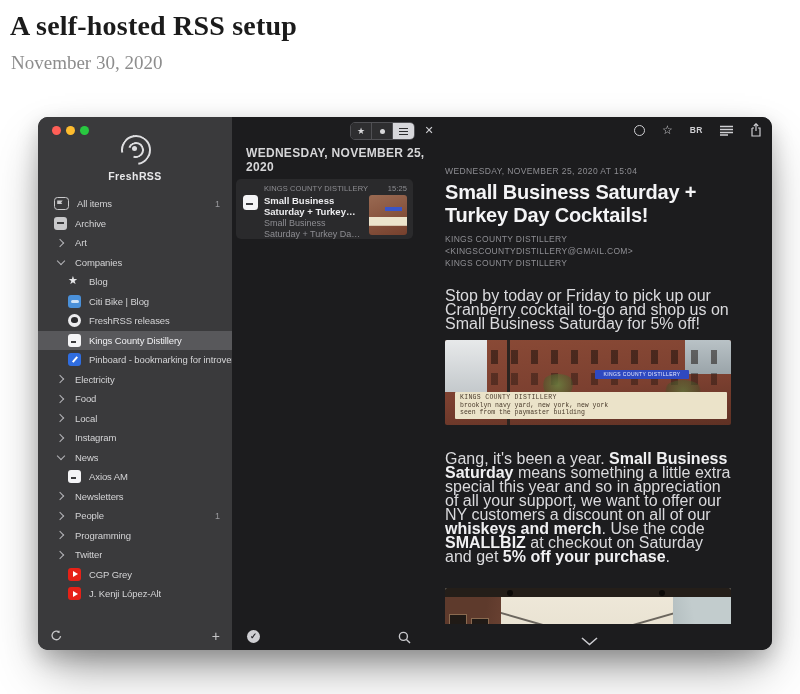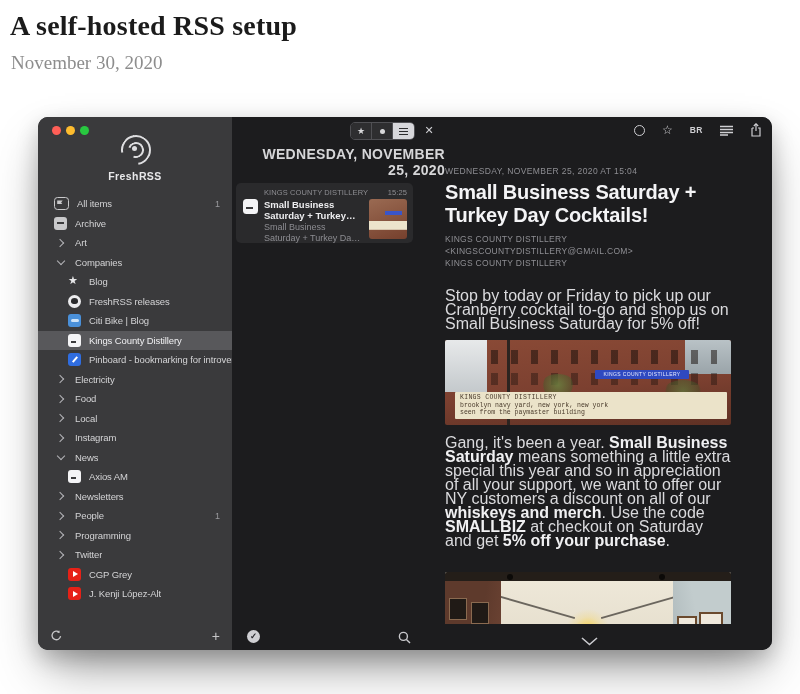--- a/index.html
+++ b/index.html
@@ -88,21 +88,21 @@
   .tb-right{position:absolute;right:10px;top:0;height:26px;display:flex;align-items:center;gap:17px;}
   .tb-ic{color:#cfcfd3;display:flex;align-items:center;cursor:default;}
   .ic-circle{width:9px;height:9px;border:1.4px solid #cfcfd3;border-radius:50%;}
   .ic-star{font-size:12px;line-height:12px;}
   .ic-br{font-size:8.5px;font-weight:700;letter-spacing:.5px;}
 
   .content{position:absolute;left:0;right:0;top:26px;bottom:26px;display:flex;overflow:hidden;}
 
   
   .list-col{width:213px;flex:0 0 213px;}
-  .list-date{margin:3px 0 5px 14px;font-size:14px;font-weight:700;letter-spacing:.3px;color:#d6d6d8;text-align:right;}
+  .list-date{margin:3px 0 5px 14px;font-size:12px;font-weight:700;letter-spacing:.3px;color:#d6d6d8;}
   .card{margin-left:4px;width:177px;height:60px;background:#2a2a2c;border-radius:5px;position:relative;
     box-sizing:border-box;padding:5px 6px 5px 6px;}
   .card .feed-ico{position:absolute;left:7px;top:16px;width:15px;height:15px;border-radius:3.5px;background:#f4f4f6;}
   .card .feed-ico::after{content:"";position:absolute;left:3px;top:8px;width:6.5px;height:2.2px;background:#3b3b3d;}
   .card-body{margin-left:22px;}
   .card-top{display:flex;justify-content:space-between;font-size:7.5px;color:#8d8d92;letter-spacing:.1px;}
   .card-main{display:flex;margin-top:2px;}
   .card-texts{width:100px;flex:0 0 100px;}
   .card-title{font-size:9.5px;font-weight:700;color:#ededef;line-height:11px;display:-webkit-box;
     -webkit-line-clamp:2;-webkit-box-orient:vertical;overflow:hidden;}
@@ -116,21 +116,21 @@
 
   
   .reader{width:288px;flex:0 0 288px;overflow:hidden;}
   .r-meta{margin-top:23px;font-size:8.5px;letter-spacing:.4px;color:#8e8e93;}
   .r-title{margin:5px 0 0 0;font-size:20px;font-weight:700;color:#f4f4f6;line-height:23px;letter-spacing:-.2px;}
   .r-from{font-size:8.5px;color:#8e8e93;line-height:12px;letter-spacing:.3px;}
   .r-from.first{margin-top:6px;}
   .r-p{font-size:16px;color:#dadadd;line-height:14px;margin:0;}
   .p1{margin-top:20px;}
   .p2{margin-top:24px;}
-  .p3{margin-top:11px;}
+  .p3{margin-top:27px;}
   .p3 .b{font-weight:700;color:#f0f0f2;}
 
   .img1{margin:9px 0 0 0;position:relative;width:286px;height:85px;border-radius:2px;overflow:hidden;
     background:linear-gradient(175deg,#8a4a36 0%,#7c4030 55%,#5f3124 100%);}
   .img1 .sky-l{position:absolute;left:0;top:0;width:42px;height:52px;
     background:linear-gradient(#e7e9ea,#c4c9cc);}
   .img1 .sky-r{position:absolute;right:0;top:0;width:46px;height:34px;background:linear-gradient(#b9c2c6,#9aa4a9);}
   .img1 .win-row{position:absolute;left:46px;right:14px;top:10px;height:14px;opacity:.8;
     background:repeating-linear-gradient(90deg,rgba(22,14,10,.65) 0 7px,transparent 7px 20px);}
   .img1 .win-row2{position:absolute;left:46px;right:14px;top:33px;height:12px;opacity:.65;
@@ -211,26 +211,26 @@
           </div>
           <div class="nav-row">
             <span class="chev down"></span>
             <span class="nav-label">Companies</span>
           </div>
           <div class="nav-row child">
             <span class="fico ico-star"></span>
             <span class="nav-label">Blog</span>
           </div>
           <div class="nav-row child">
+            <span class="fico ico-citibike"></span>
+            <span class="nav-label">Citi Bike | Blog</span>
+          </div>
+          <div class="nav-row child">
             <span class="fico ico-github"></span>
             <span class="nav-label">FreshRSS releases</span>
-          </div>
-          <div class="nav-row child">
-            <span class="fico ico-citibike"></span>
-            <span class="nav-label">Citi Bike | Blog</span>
           </div>
           <div class="nav-row child selected">
             <span class="fico ico-feed"></span>
             <span class="nav-label">Kings County Distillery</span>
           </div>
           <div class="nav-row child">
             <span class="fico ico-pinboard"></span>
             <span class="nav-label">Pinboard - bookmarking for introverts</span>
           </div>
           <div class="nav-row">

